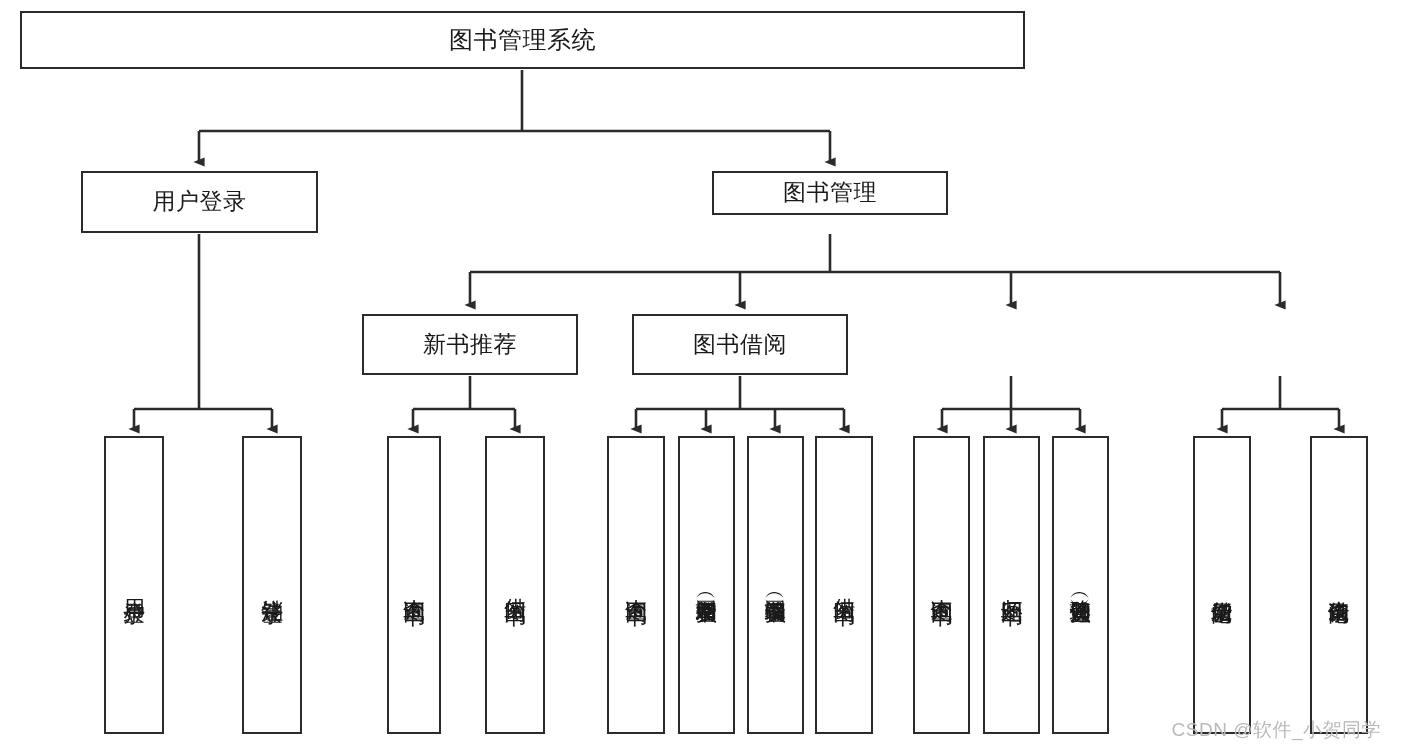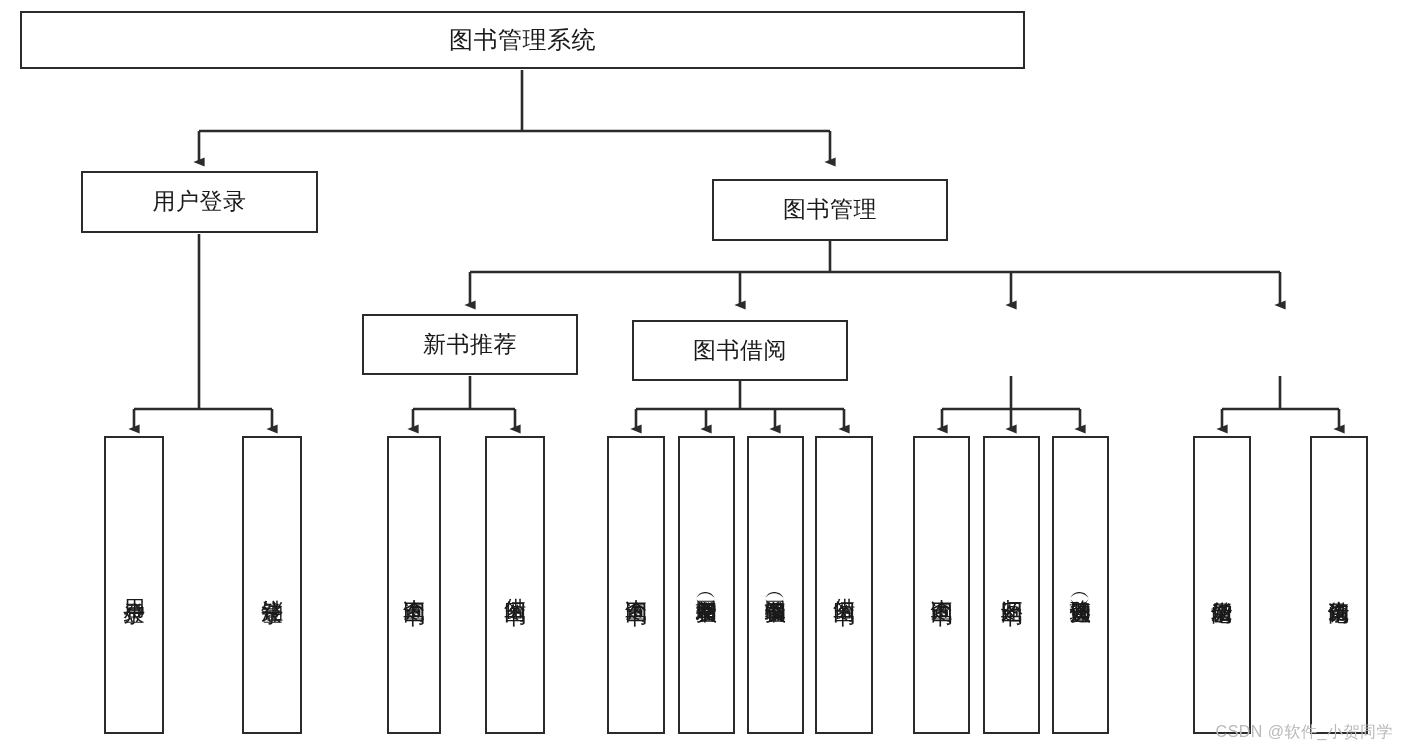--- a/index.html
+++ b/index.html
@@ -59,23 +59,23 @@
     line-height: 1.12;
     letter-spacing: 2px;
     white-space: nowrap;
   }
   .node.v.tight .label {
     font-size: 21px;
     letter-spacing: 0.5px;
   }
   #watermark {
     position: absolute;
-    right: 12px;
+    right: 24px;
     bottom: 4px;
-    font-size: 16px;
+    font-size: 19px;
     color: #b9b9b9;
     white-space: nowrap;
     letter-spacing: 0.5px;
   }
 </style>
 </head>
 <body>
 
 <div id="stage">
 
@@ -129,28 +129,28 @@
     </g>
   </svg>
 
   <div class="node h root" style="left:20px; top:11px; width:1005px; height:58px;">
     <span class="label">图书管理系统</span>
   </div>
 
   <div class="node h" style="left:81px; top:171px; width:237px; height:62px;">
     <span class="label">用户登录</span>
   </div>
-  <div class="node h" style="left:712px; top:171px; width:236px; height:62px;margin-top:8px;">
+  <div class="node h" style="left:712px; top:171px; width:236px; height:44px;">
     <span class="label">图书管理</span>
   </div>
 
   <div class="node h" style="left:362px; top:314px; width:216px; height:61px;">
     <span class="label">新书推荐</span>
   </div>
-  <div class="node h" style="left:632px; top:314px; width:216px; height:61px;margin-top:6px;">
+  <div class="node h" style="left:632px; top:314px; width:216px; height:61px;">
     <span class="label">图书借阅</span>
   </div>
 
   <div class="node v" style="left:104px; top:436px; width:60px; height:298px;">
     <span class="label">用户登录</span>
   </div>
   <div class="node v" style="left:242px; top:436px; width:60px; height:298px;">
     <span class="label">注销登录</span>
   </div>
 

